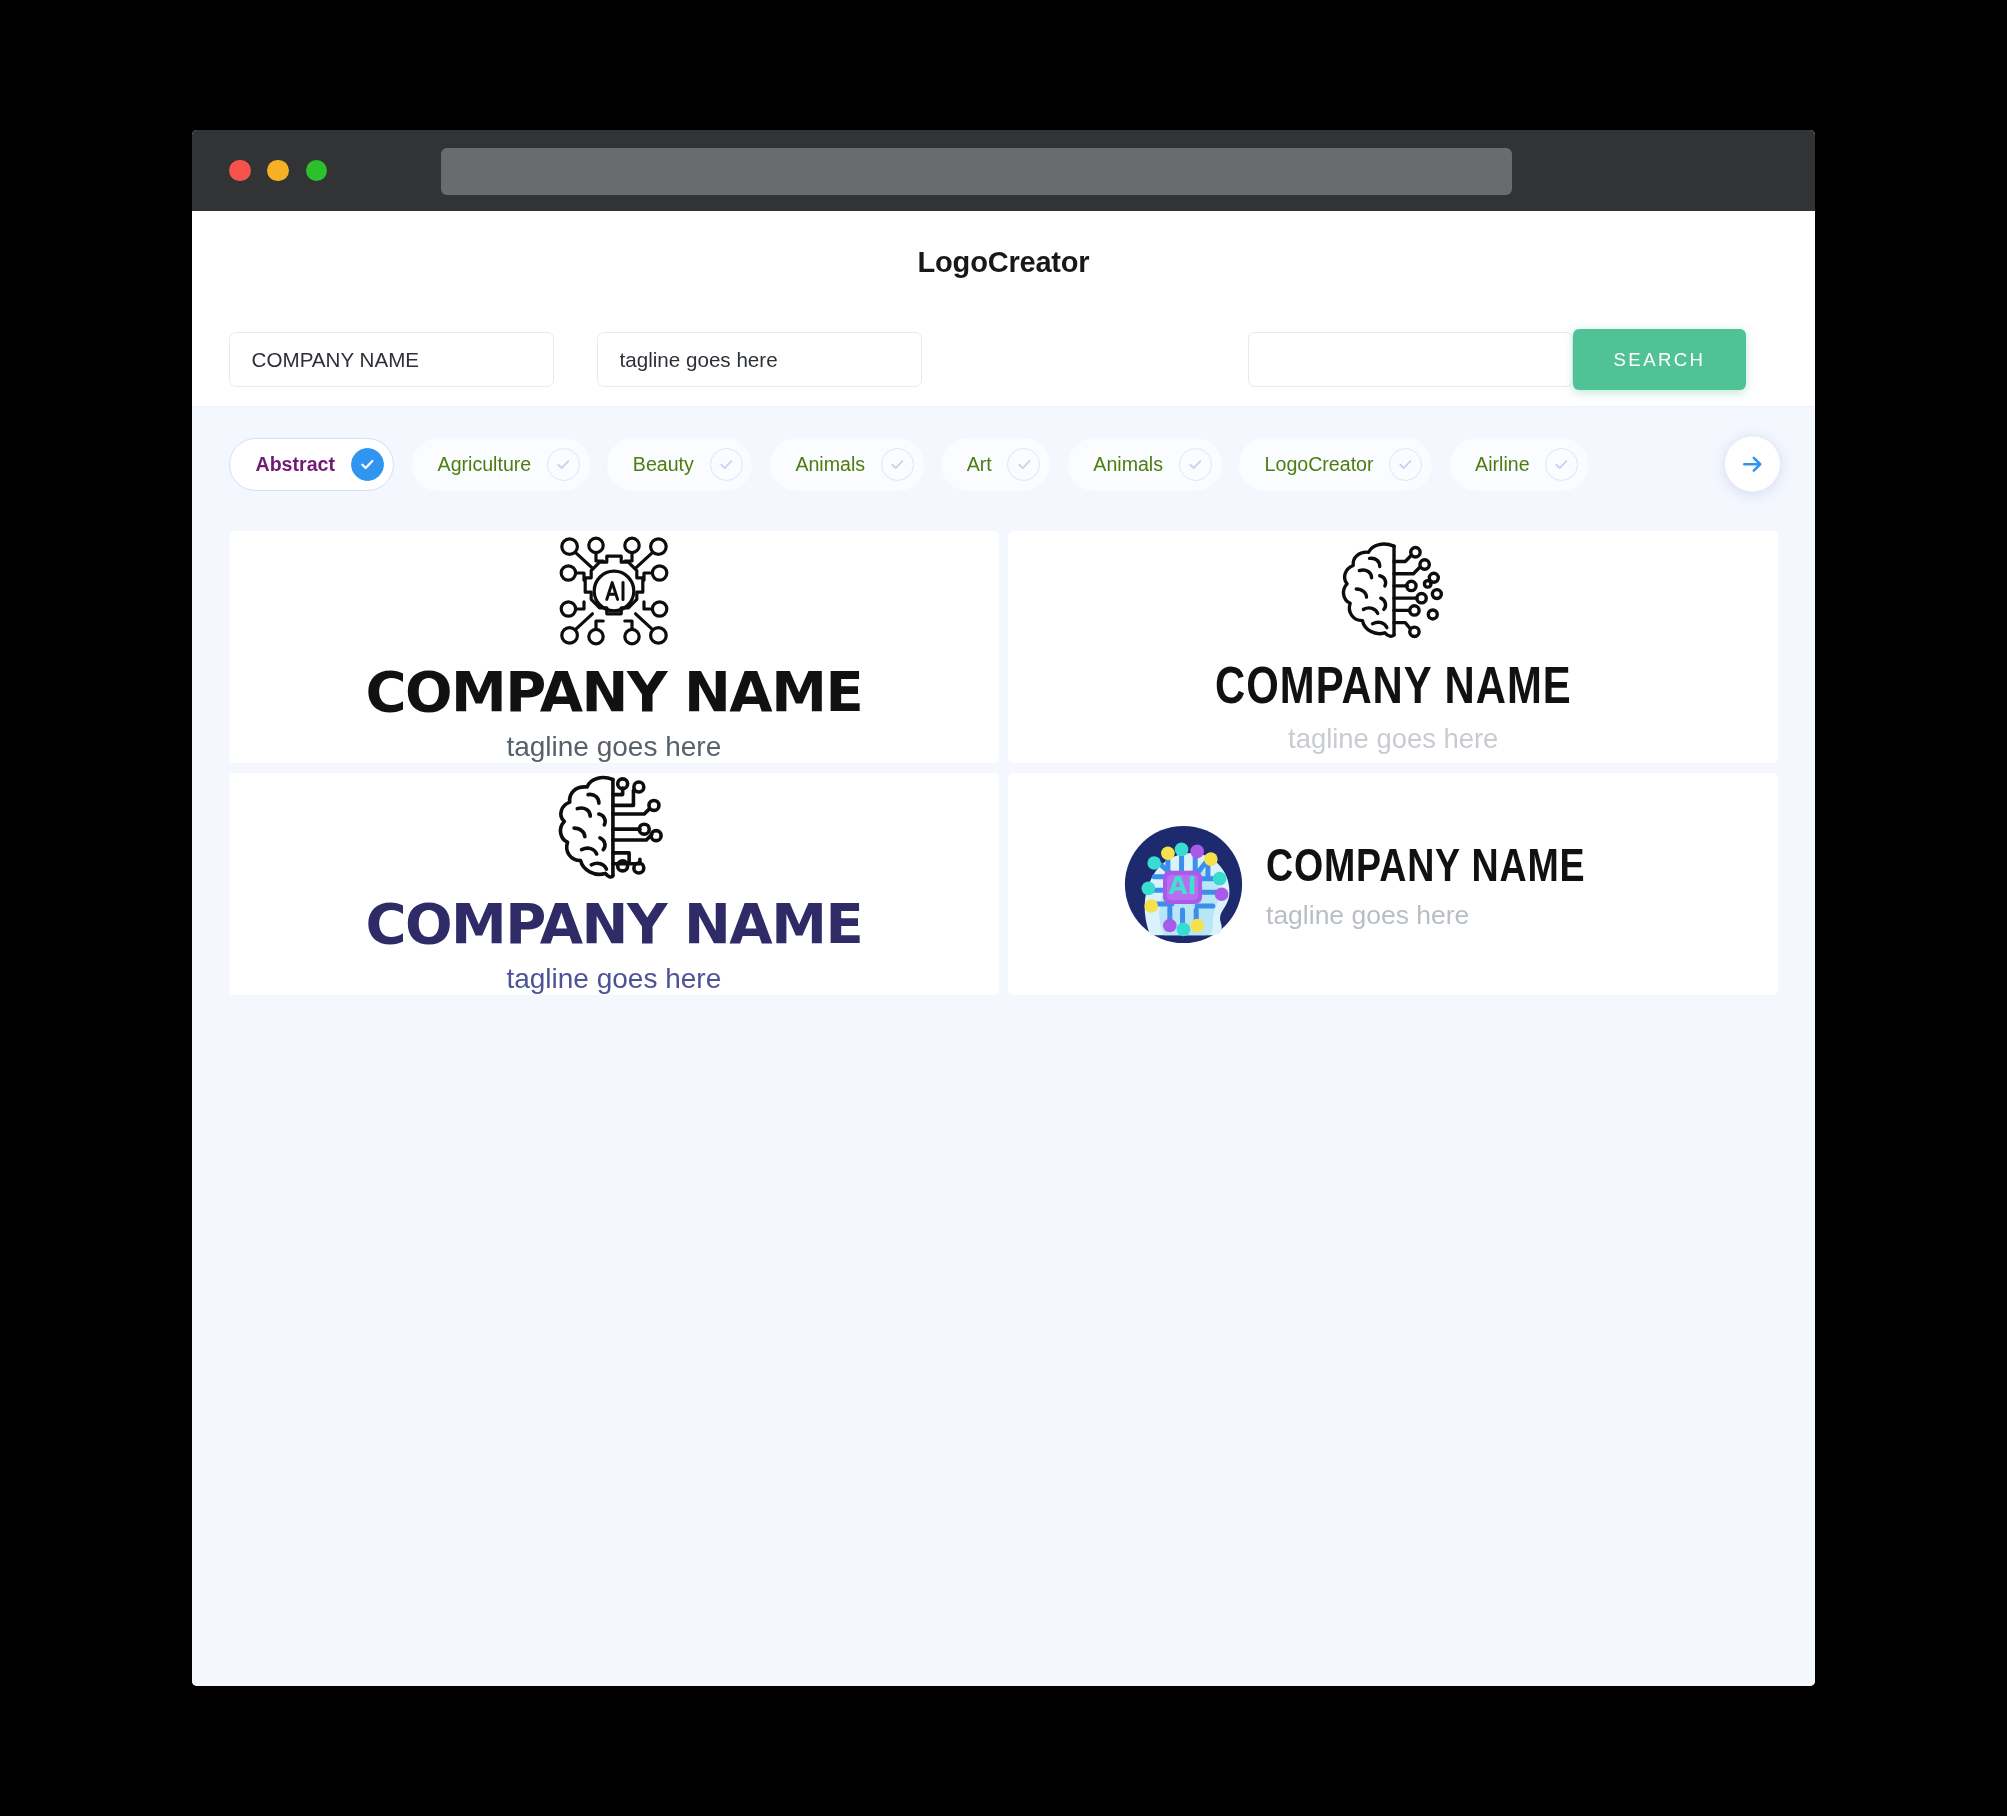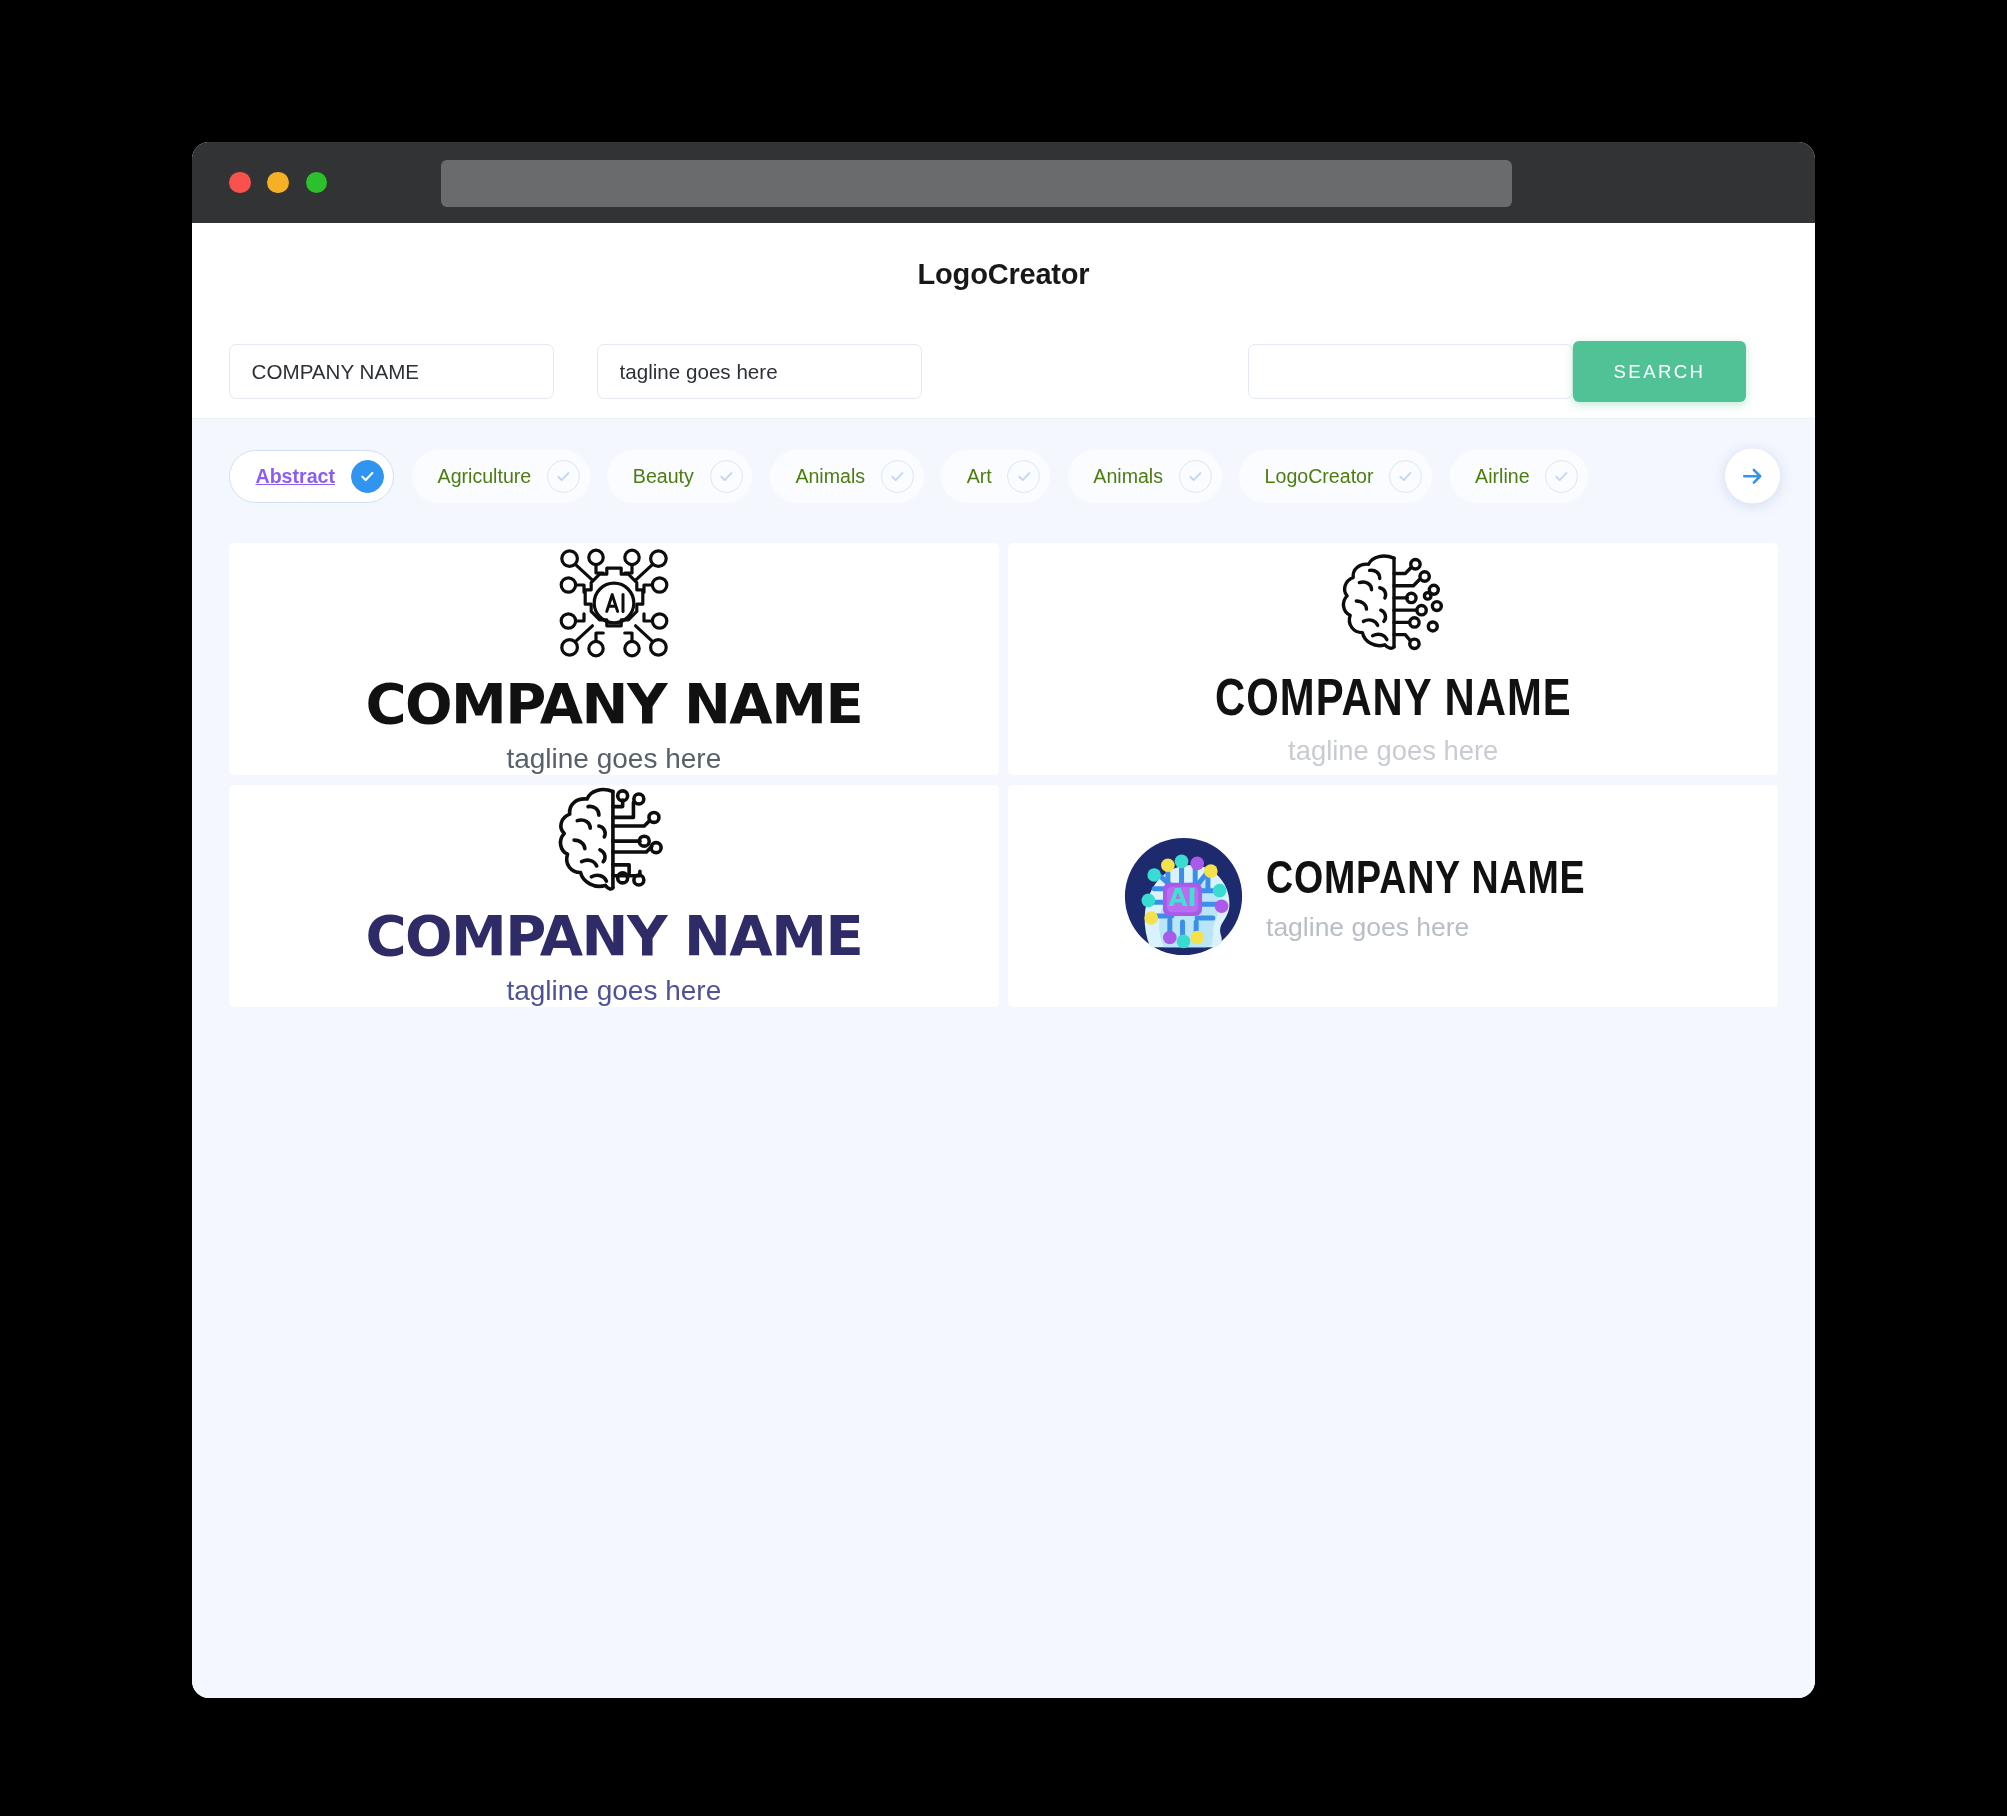--- a/index.html
+++ b/index.html
@@ -6,23 +6,23 @@
   html, body {
     width: 2007px; height: 1816px;
     background: #000000;
     font-family: "Liberation Sans", sans-serif;
     overflow: hidden;
   }
 
   
   .window {
     position: absolute;
-    left: 192px; top: 142px;
+    left: 192px; top: 130px;
     width: 1623px; height: 1556px;
-    border-radius: 17px;
+    border-radius: 5px;
     overflow: hidden;
     background: #f4f7fe;
     box-shadow: 0 9.8px 39px rgba(0,0,0,.35);
   }
 
   
   .titlebar {
     height: 81px;
     background: #313335;
     display: flex;
@@ -129,23 +129,22 @@
     border: 1.6px solid #dbe6f7;
     display: flex; align-items: center; justify-content: center;
     flex: 0 0 auto;
   }
   .chip .tick svg { width: 16.7px; height: 16.7px; }
   .chip .tick svg path { stroke: #c3d6f0; stroke-width: 2.2; fill: none;
                          stroke-linecap: round; stroke-linejoin: round; }
   .chip.active {
     background: #ffffff;
     border: 1.6px solid #cfe0f8;
-    color: #8b5cf6;
+    color: #701a75;
     font-weight: bold;
-    text-decoration: underline;
   }
   .chip.active .tick {
     background: #2f95f0;
     border-color: #2f95f0;
   }
   .chip.active .tick svg path { stroke: #ffffff; stroke-width: 2.6; }
   .chips-next {
     position: absolute;
     right: 35px; top: 50%;
     transform: translateY(-50%);

